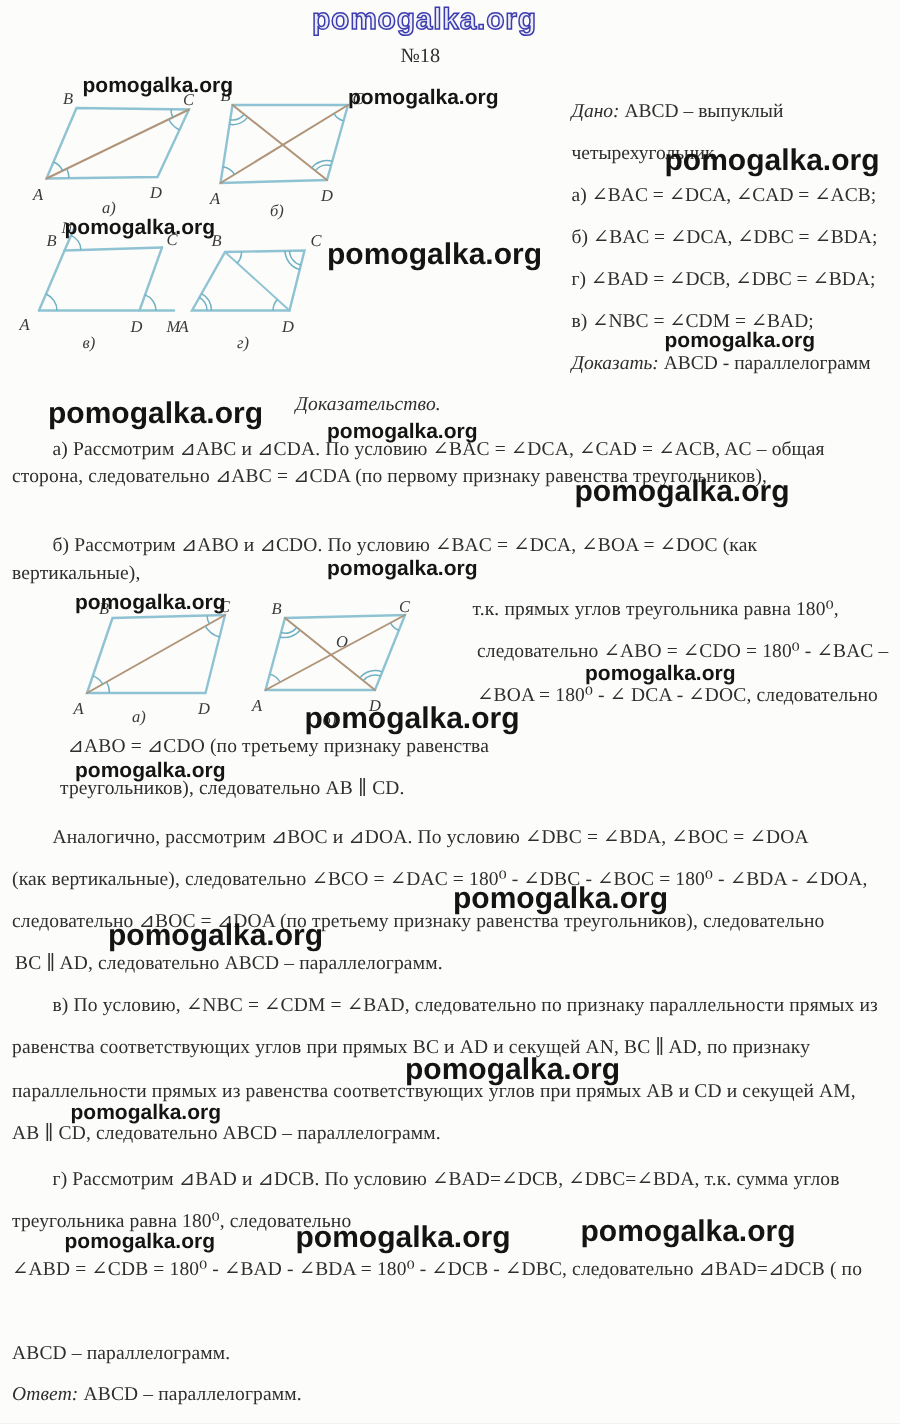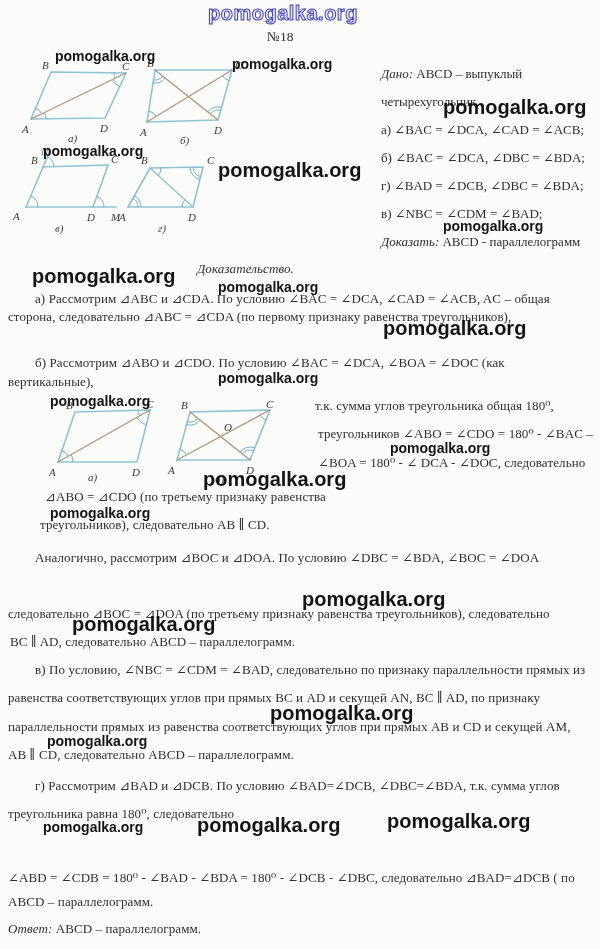--- a/index.html
+++ b/index.html
@@ -140,39 +140,40 @@
     <path class="arc" d="M 71.9 51.9 A 13 13 0 0 1 86.8 47.9"></path>
     <path class="arc" d="M 92.3 15.2 A 11 11 0 0 0 97.9 20.2"></path>
     <text x="13" y="9">B</text>
     <text x="98" y="8">C</text>
     <text x="56" y="31">O</text>
     <text x="0" y="74">A</text>
     <text x="78" y="74">D</text>
     <text x="47" y="83">б)</text>
   </svg>
 
-  <div class="line" style="left:315px;top:398px">т.к. сумма углов треугольника общая 180⁰,</div>
-  <div class="line" style="left:318px;top:426px">треугольников ∠ABO = ∠CDO = 180⁰ - ∠BAC –</div>
+  <div class="line" style="left:315px;top:398px">т.к. прямых углов треугольника равна 180⁰,</div>
+  <div class="line" style="left:318px;top:426px">следовательно ∠ABO = ∠CDO = 180⁰ - ∠BAC –</div>
   <div class="line" style="left:318px;top:455px">∠BOA = 180⁰ - ∠ DCA - ∠DOC, следовательно</div>
 
   <div class="line" style="left:45px;top:489px">⊿ABO = ⊿CDO (по третьему признаку равенства</div>
   <div class="line" style="left:40px;top:517px">треугольников), следовательно AB ∥ CD.</div>
 
   <div class="line" style="left:35px;top:550px">Аналогично, рассмотрим ⊿BOC и ⊿DOA. По условию ∠DBC = ∠BDA, ∠BOC = ∠DOA</div>
+  <div class="line" style="left:8px;top:578px">(как вертикальные), следовательно  ∠BCO = ∠DAC = 180⁰ - ∠DBC - ∠BOC = 180⁰ - ∠BDA  - ∠DOA,</div>
   <div class="line" style="left:8px;top:606px">следовательно ⊿BOC = ⊿DOA (по третьему признаку равенства треугольников), следовательно</div>
   <div class="line" style="left:10px;top:634px">BC ∥ AD, следовательно ABCD – параллелограмм.</div>
 
   <div class="line" style="left:35px;top:662px">в) По условию, ∠NBC = ∠CDM = ∠BAD, следовательно по признаку параллельности прямых из</div>
   <div class="line" style="left:8px;top:690px">равенства соответствующих углов при прямых BC и AD и секущей AN, BC ∥ AD, по признаку</div>
   <div class="line" style="left:8px;top:719px">параллельности прямых из равенства соответствующих углов при прямых AB и CD и секущей AM,</div>
   <div class="line" style="left:8px;top:747px">AB ∥ CD, следовательно ABCD – параллелограмм.</div>
 
   <div class="line" style="left:35px;top:778px">г) Рассмотрим ⊿BAD и ⊿DCB. По условию ∠BAD=∠DCB, ∠DBC=∠BDA, т.к. сумма углов</div>
   <div class="line" style="left:8px;top:806px">треугольника равна 180⁰, следовательно</div>
-  <div class="line" style="left:8px;top:870px">∠ABD = ∠CDB = 180⁰ - ∠BAD - ∠BDA = 180⁰ - ∠DCB - ∠DBC, следовательно ⊿BAD=⊿DCB ( по</div>
+  <div class="line" style="left:8px;top:838px">∠ABD = ∠CDB = 180⁰ - ∠BAD - ∠BDA = 180⁰ - ∠DCB - ∠DBC, следовательно ⊿BAD=⊿DCB ( по</div>
   <div class="line" style="left:8px;top:894px">ABCD – параллелограмм.</div>
 
   <div class="line" style="left:8px;top:921px"><span class="it">Ответ:</span> <span>ABCD – параллелограмм.</span></div>
 
   <div class="wm s" style="left:55px;top:49px">pomogalka.org</div>
   <div class="wm s" style="left:232px;top:57px">pomogalka.org</div>
   <div class="wm l" style="left:443px;top:97px">pomogalka.org</div>
   <div class="wm s" style="left:43px;top:144px">pomogalka.org</div>
   <div class="wm l" style="left:218px;top:160px">pomogalka.org</div>
   <div class="wm s" style="left:443px;top:219px">pomogalka.org</div>

